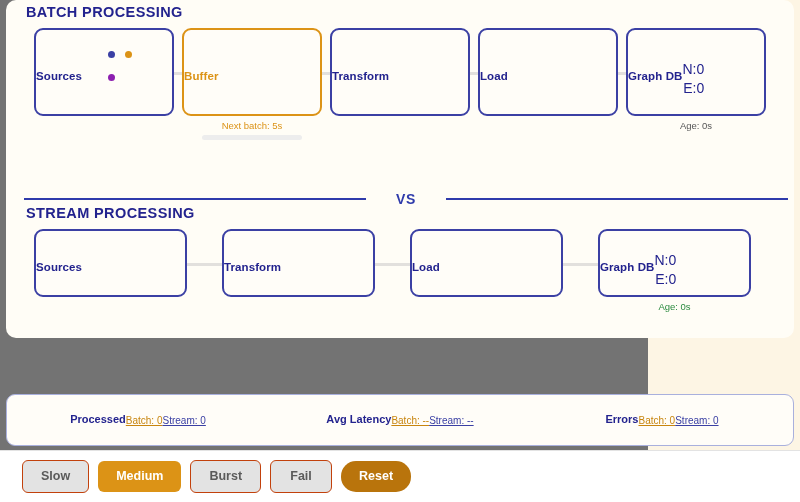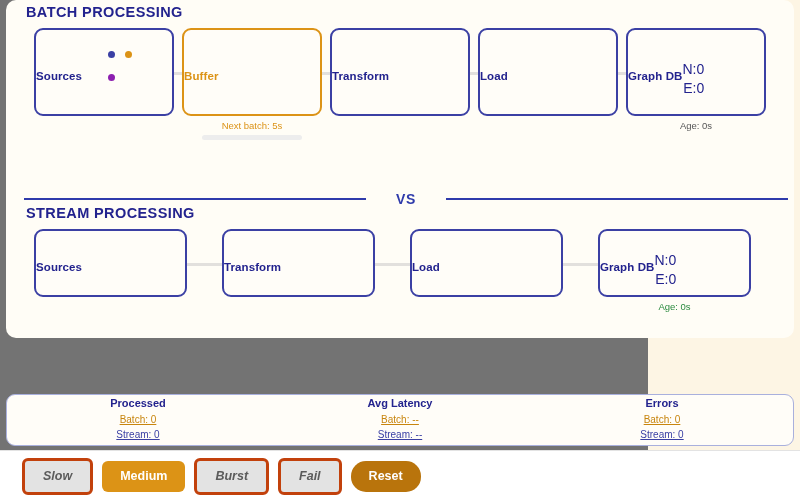--- a/index.html
+++ b/index.html
@@ -130,23 +130,22 @@
     left: 6px; top: 394px;
     width: 788px; height: 52px;
     background: #fffdf8;
     border: 1.5px solid #a9b0dd;
     border-radius: 9px;
     display: flex;
   }
   .stat-col {
     flex: 1;
     display: flex;
-    flex-direction: column;
     align-items: center;
-    justify-content: flex-start;
+    justify-content: center;
     padding-top: 2px;
   }
   .stat-title {
     font-size: 11px; font-weight: bold; color: #23238e;
     margin-bottom: 4px;
   }
   .stat-line { font-size: 10px; line-height: 1.45; text-decoration: underline; }
   .stat-batch { color: #c8850e; }
   .stat-stream { color: #3b40a4; }
 
@@ -166,21 +165,21 @@
     border: none;
     border-radius: 6px;
     font-family: "Liberation Sans", sans-serif;
     font-size: 12.5px;
     font-weight: bold;
     padding: 9px 18px;
     cursor: pointer;
     line-height: 1;
   }
   .btn-primary { background: #3a3fa8; color: #ffffff; min-width: 92px; }
-  .btn-muted  { background: #e3e3e3; color: #5b5b5b; min-width: 62px; border:3px solid #c2410c;font-style:italic; }
+  .btn-muted  { background: #e3e3e3; color: #5b5b5b; min-width: 62px; border:1px solid #c2410c; }
   .btn-active { background: #dc9316; color: #ffffff; min-width: 62px; }
   .btn-reset  { background: #b9740c; color: #ffffff; min-width: 62px; border-radius: 15px; }
 </style>
 </head>
 <body>
 
 <div class="app">
 
   <div class="stage">
 

